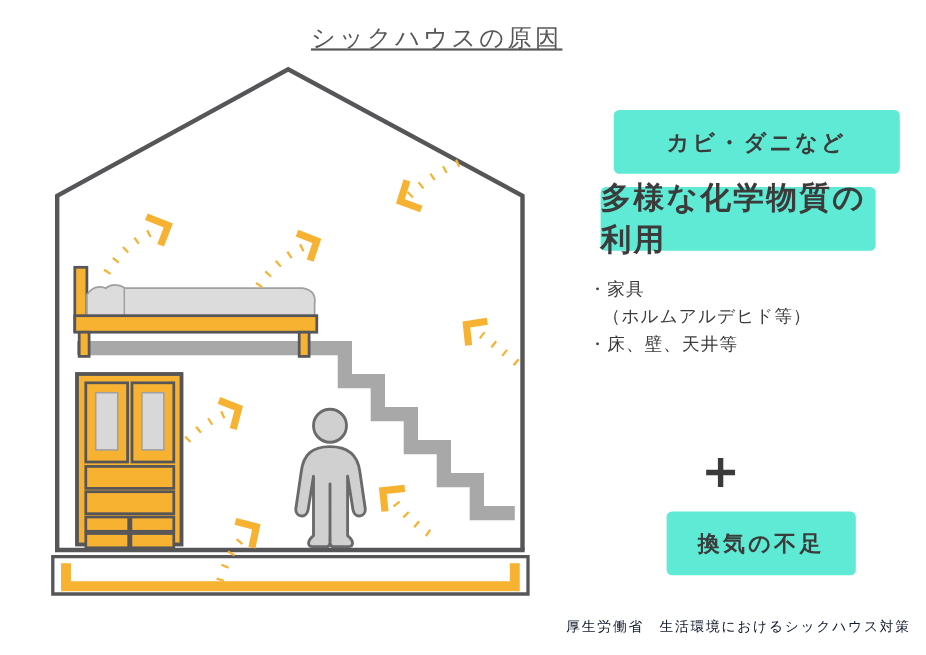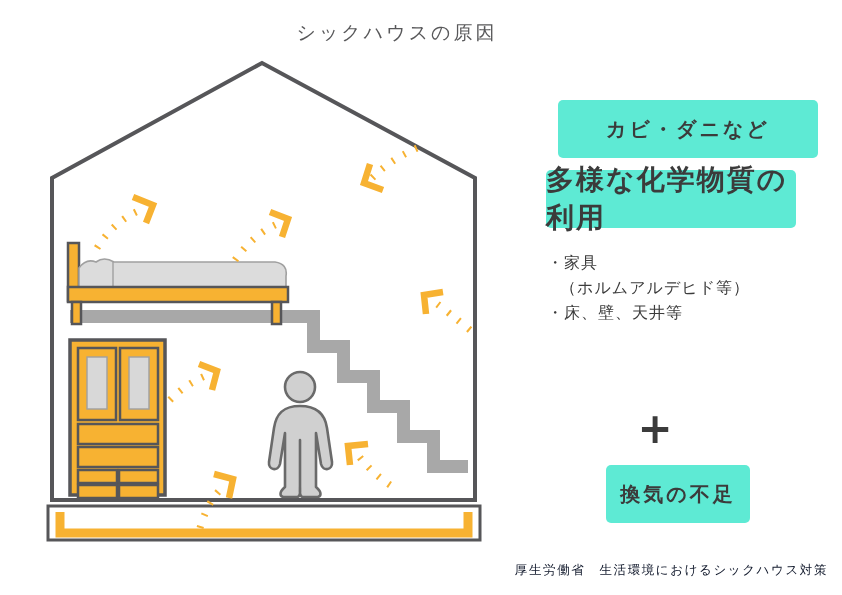--- a/index.html
+++ b/index.html
@@ -16,24 +16,25 @@
     height: 595px;
     background: #ffffff;
     overflow: hidden;
   }
   #title {
     position: absolute;
     left: 0;
     top: 20px;
     width: 794px;
     text-align: center;
-    font-size: 19px;
+    font-size: 22px;
     letter-spacing: 3px;
     color: #58585a;
     font-family: "DejaVu Sans", "Liberation Sans", sans-serif;
+    text-decoration: underline;
   }
   #illustration {
     position: absolute;
     left: 0;
     top: 0;
     width: 510px;
     height: 560px;
   }
   #right-panel {
     position: absolute;
@@ -73,40 +74,40 @@
   #bullets {
     position: absolute;
     left: 30px;
     top: 160px;
     width: 300px;
     color: #3b3b3b;
     font-size: 16px;
     line-height: 25px;
     letter-spacing: 1px;
   }
-  .bullet-group { margin-bottom: 4px; margin-left: 12px; }
+  .bullet-group { margin-bottom: 4px; }
   .bullet-line { white-space: nowrap; }
   .bullet-line.indent { padding-left: 13px; }
   .spacer-line { height: 11px; }
   #plus {
     position: absolute;
     left: 110px;
     top: 318px;
     width: 80px;
     text-align: center;
     font-size: 42px;
     line-height: 42px;
     color: #3b3b3b;
     font-weight: bold;
   }
   #box-vent {
     position: absolute;
     left: 68px;
     top: 375px;
-    width: 144px;
+    width: 172px;
     height: 58px;
     font-size: 20px;
     letter-spacing: 3px;
   }
   #footer {
     position: absolute;
     left: 0;
     top: 562px;
     width: 828px;
     text-align: right;

